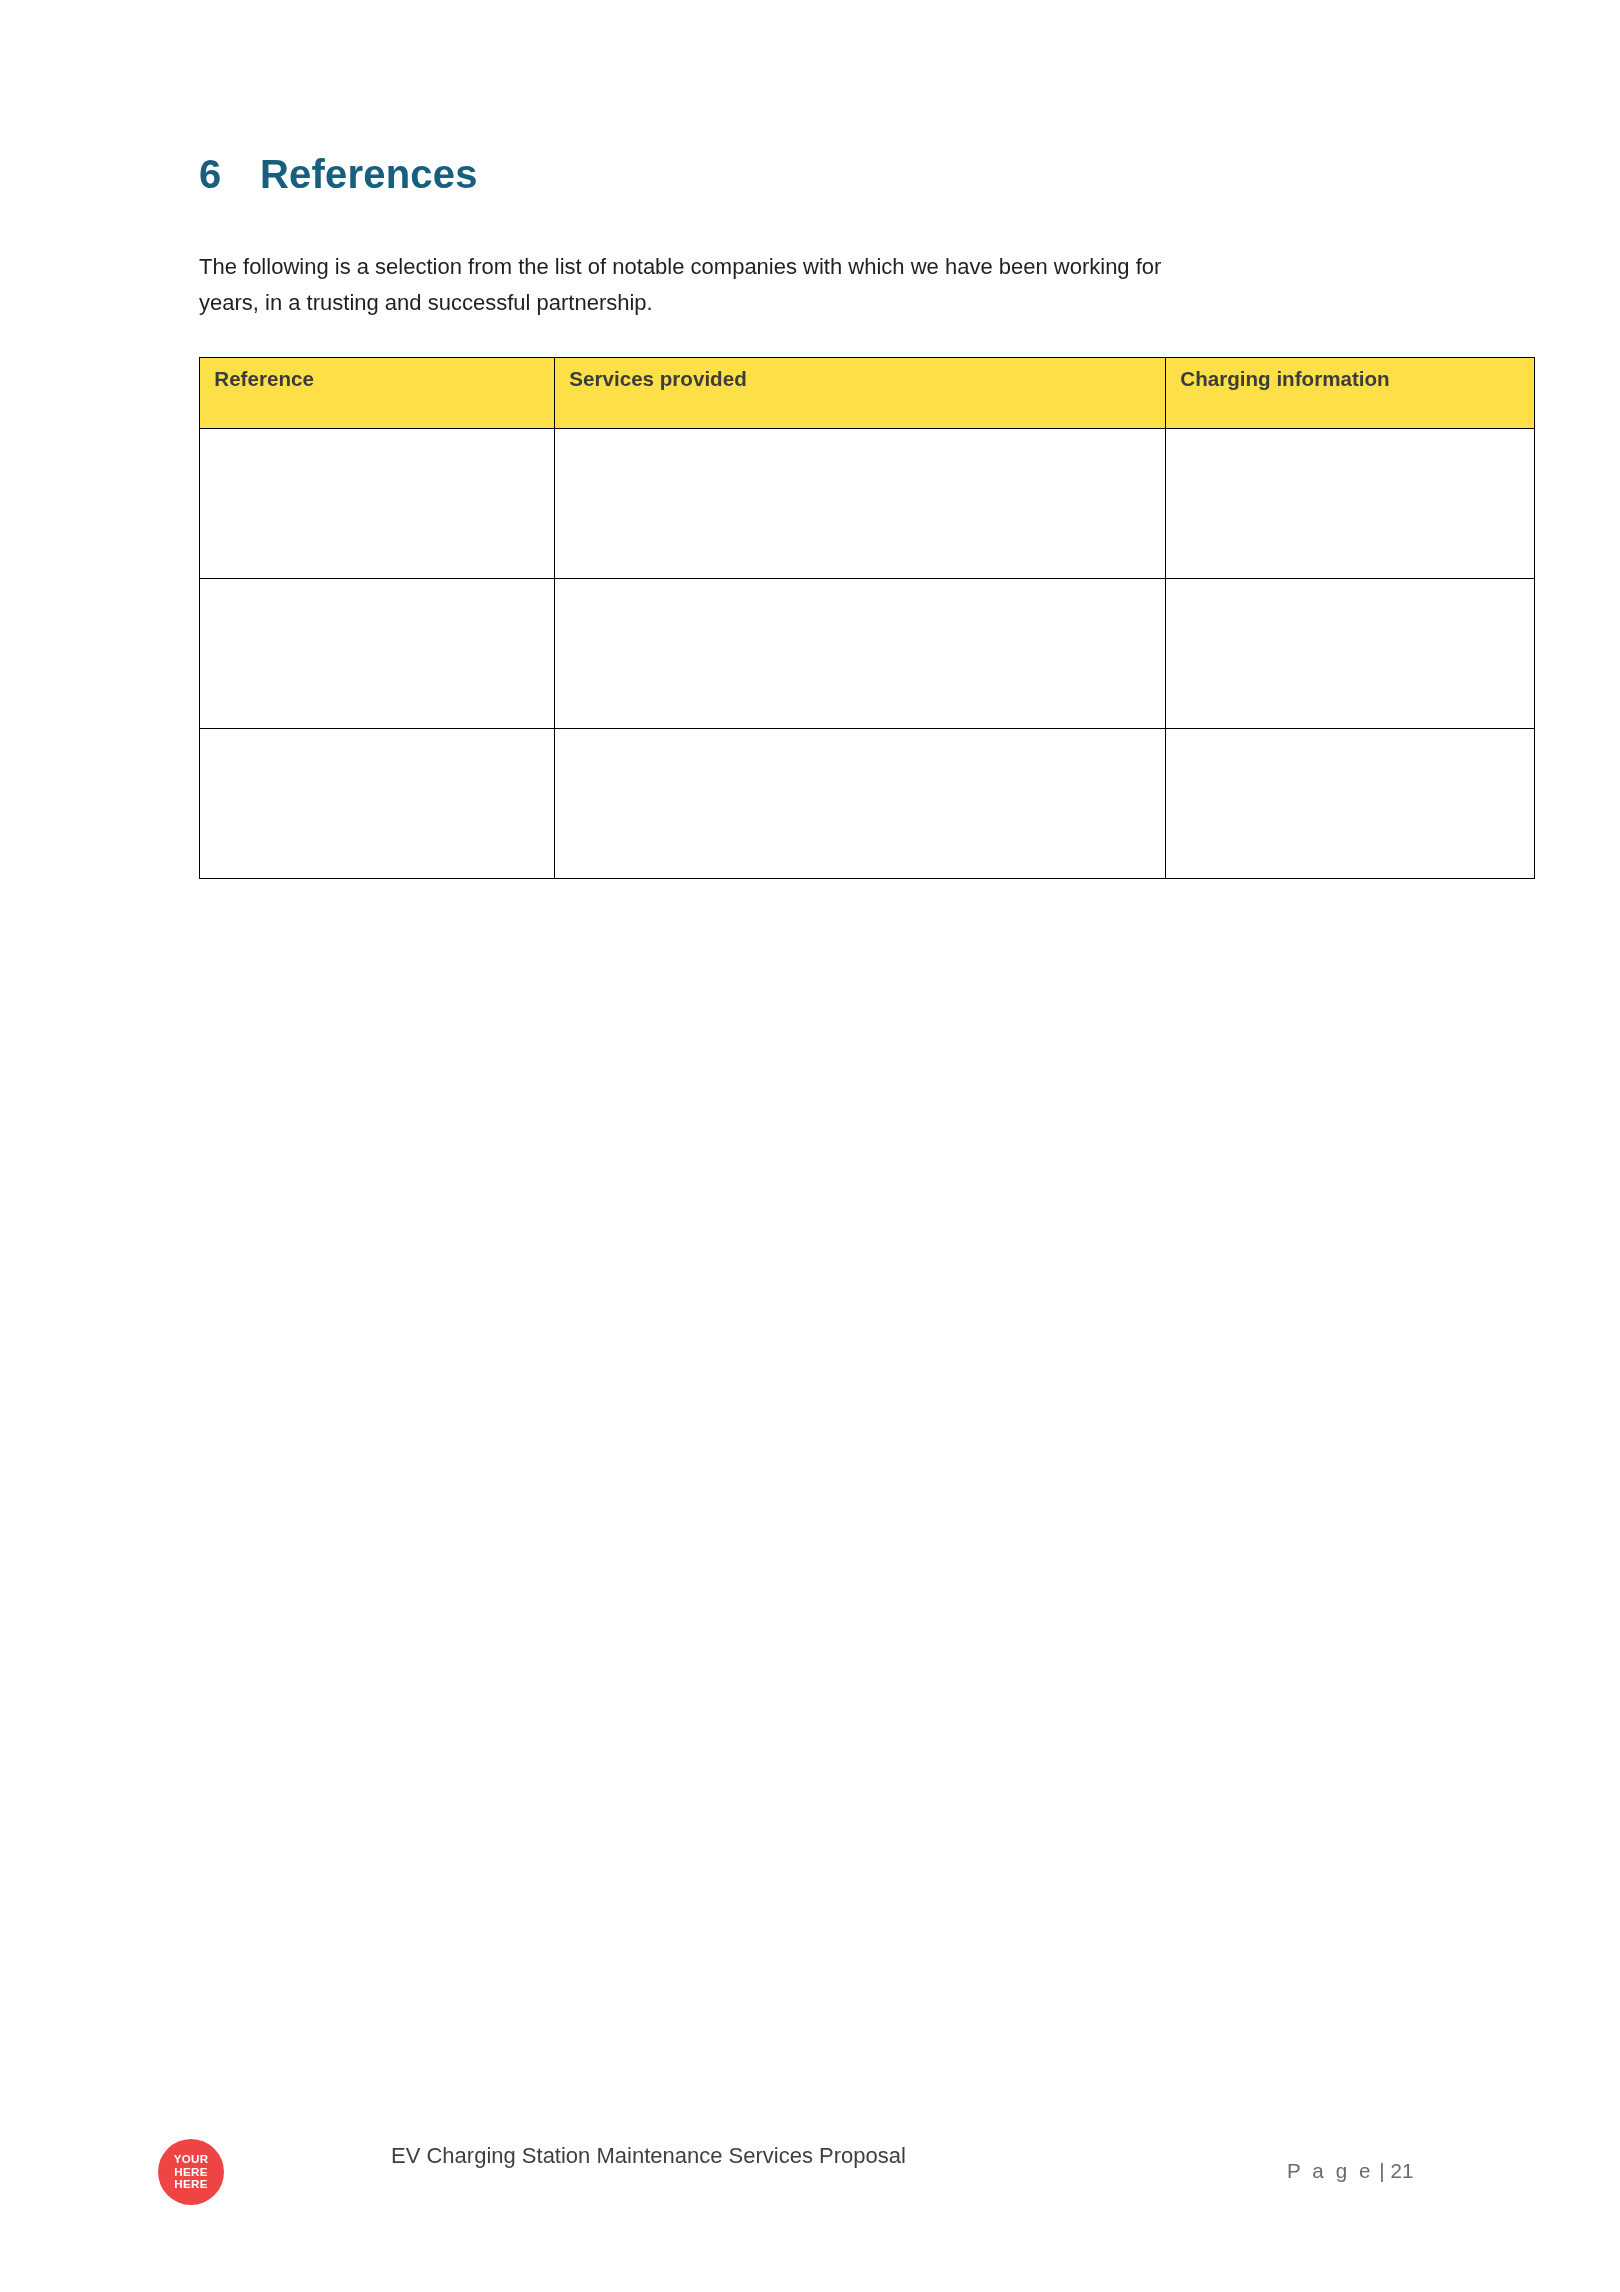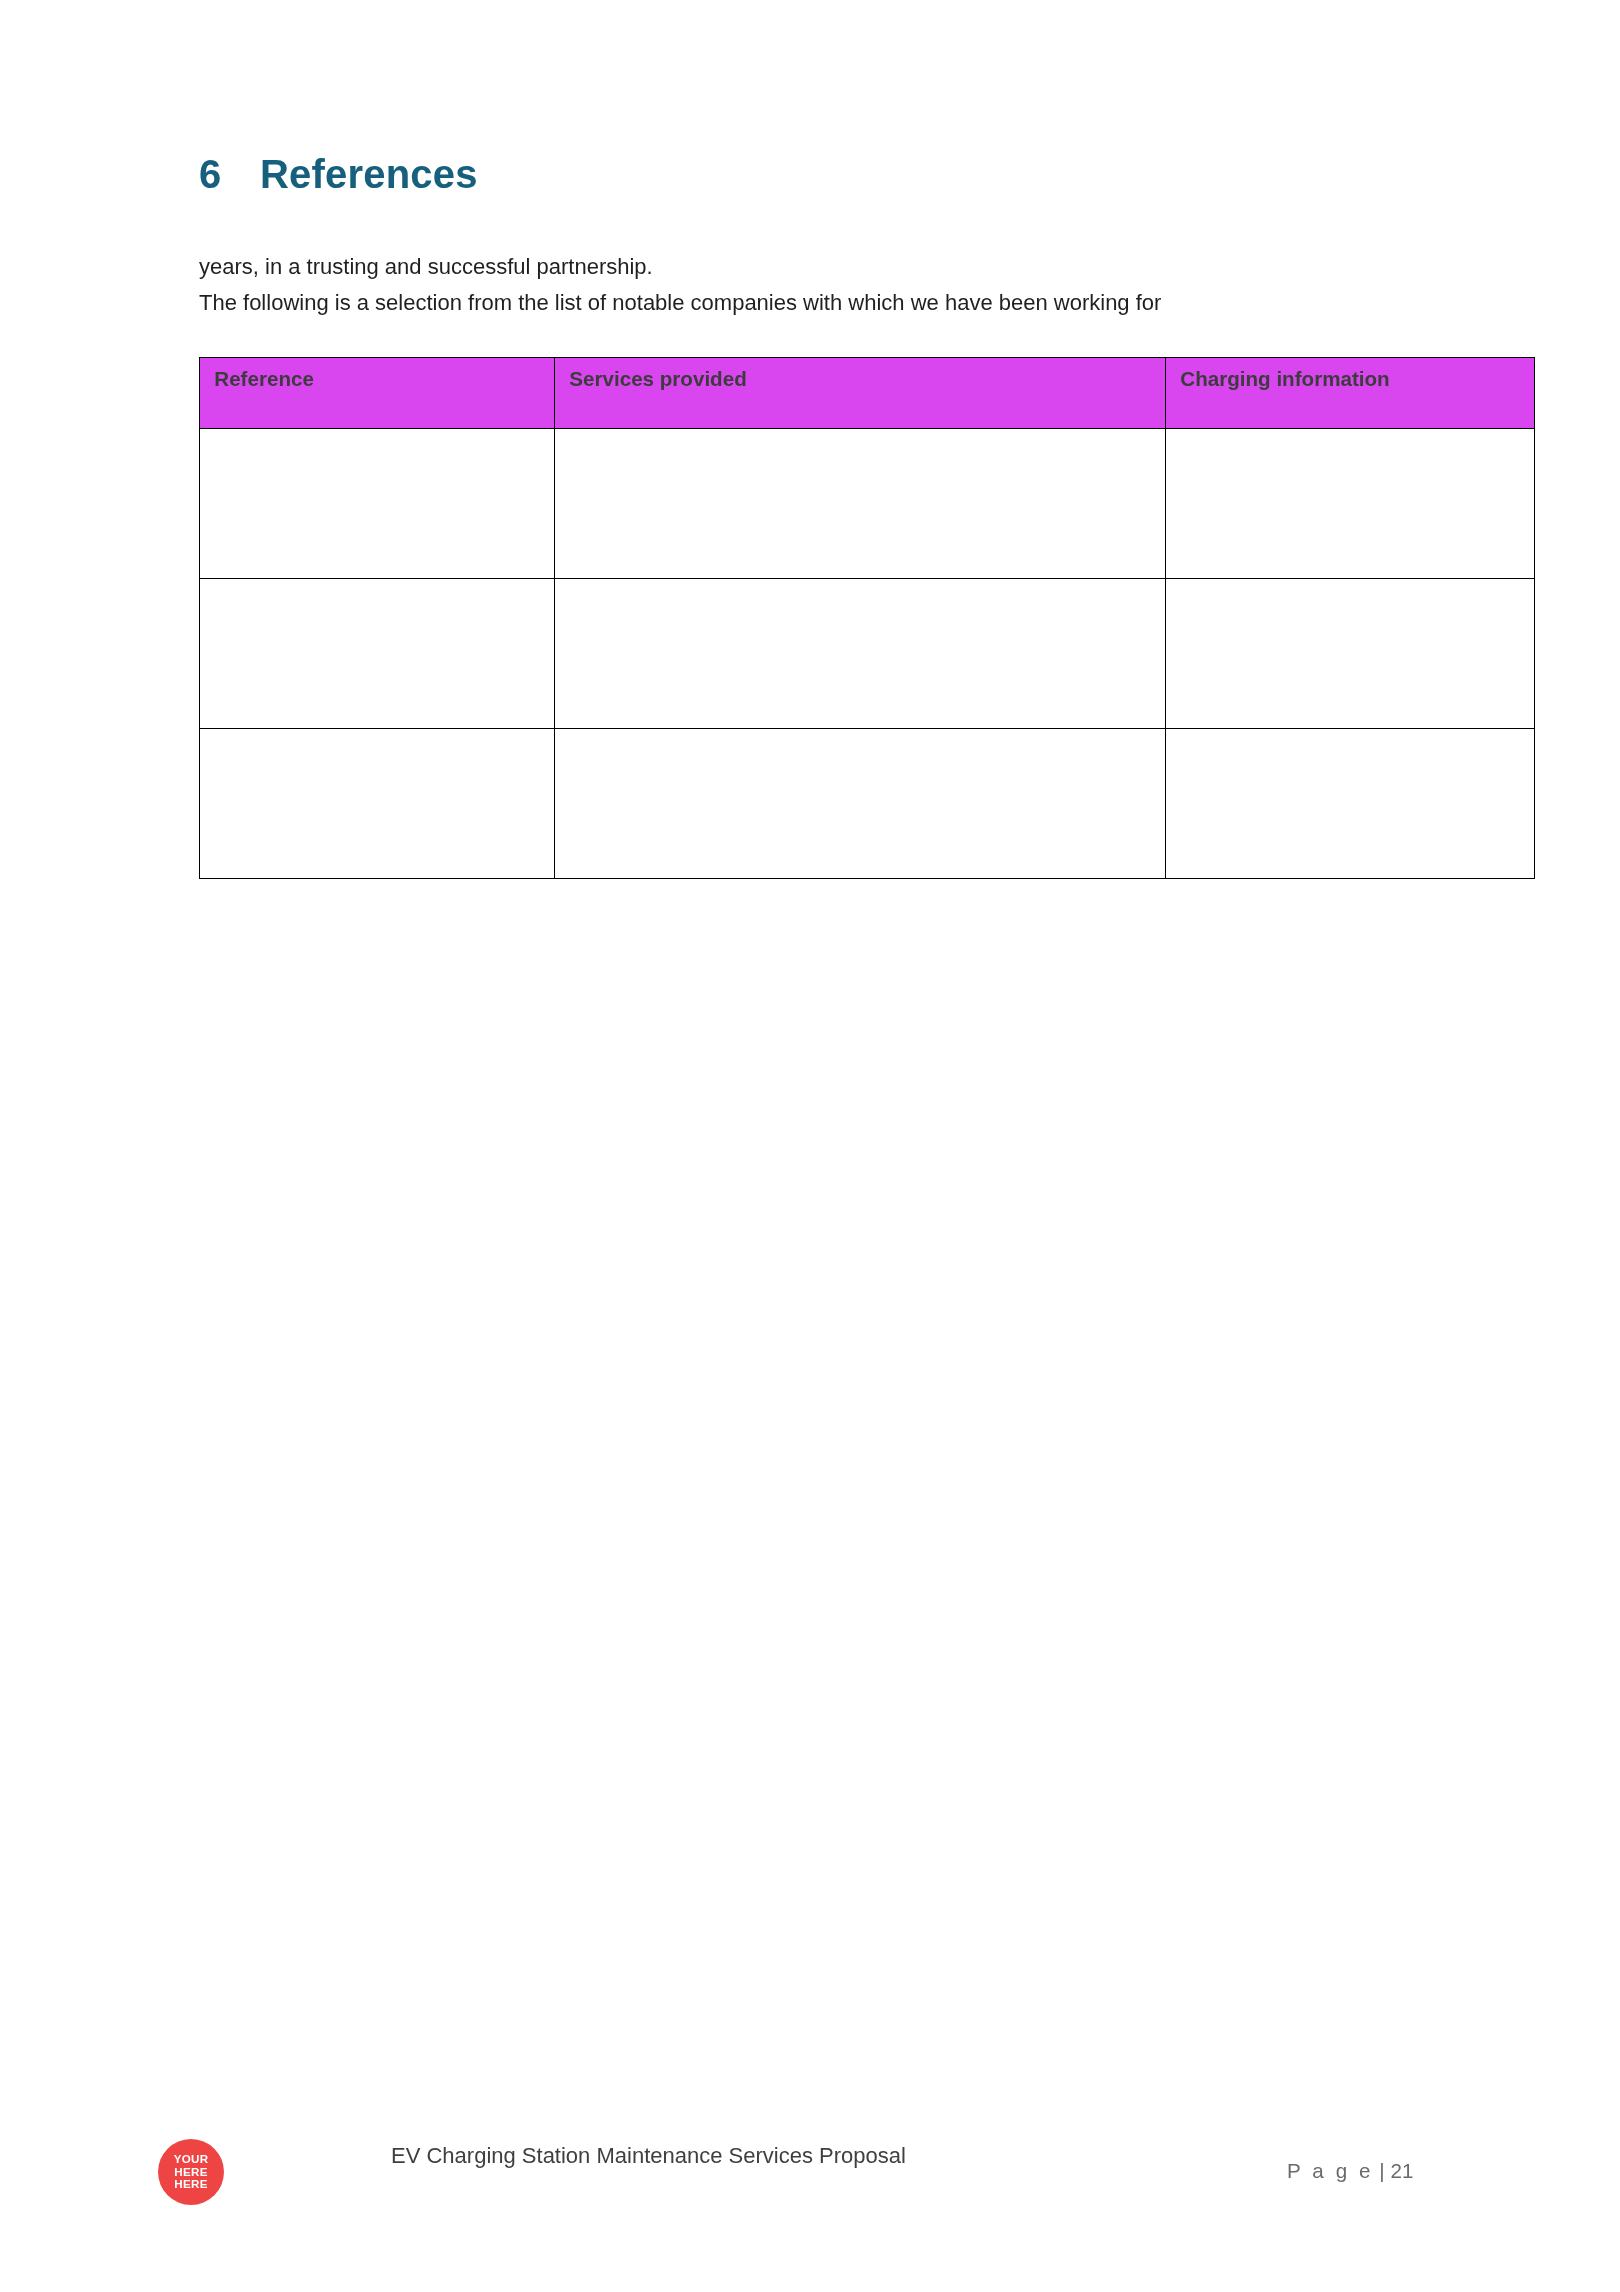--- a/index.html
+++ b/index.html
@@ -61,21 +61,21 @@
     width: 1334px;
     table-layout: fixed;
   }
   table.ref-table th,
   table.ref-table td {
     border: 1.4px solid #000000;
     padding: 0;
     vertical-align: top;
   }
   table.ref-table thead th {
-    background: #d946ef;
+    background: #fde047;
     color: #3c3c3c;
     font-size: 20.6px;
     font-weight: bold;
     text-align: left;
     height: 61px;
     padding: 9px 0 0 14.3px;
     border-color: #000000;
   }
   table.ref-table tbody td {
     height: 149px;
@@ -137,22 +137,22 @@
 <div class="page">
 
   <div class="content">
 
     <div class="heading">
       <span class="num">6</span>
       <span class="title">References</span>
     </div>
 
     <div class="intro">
+      <p>The following is a selection from the list of notable companies with which we have been working for</p>
       <p>years, in a trusting and successful partnership.</p>
-      <p>The following is a selection from the list of notable companies with which we have been working for</p>
     </div>
 
     <table class="ref-table">
       <colgroup>
         <col class="col1">
         <col class="col2">
         <col class="col3">
       </colgroup>
       <thead>
         <tr>

